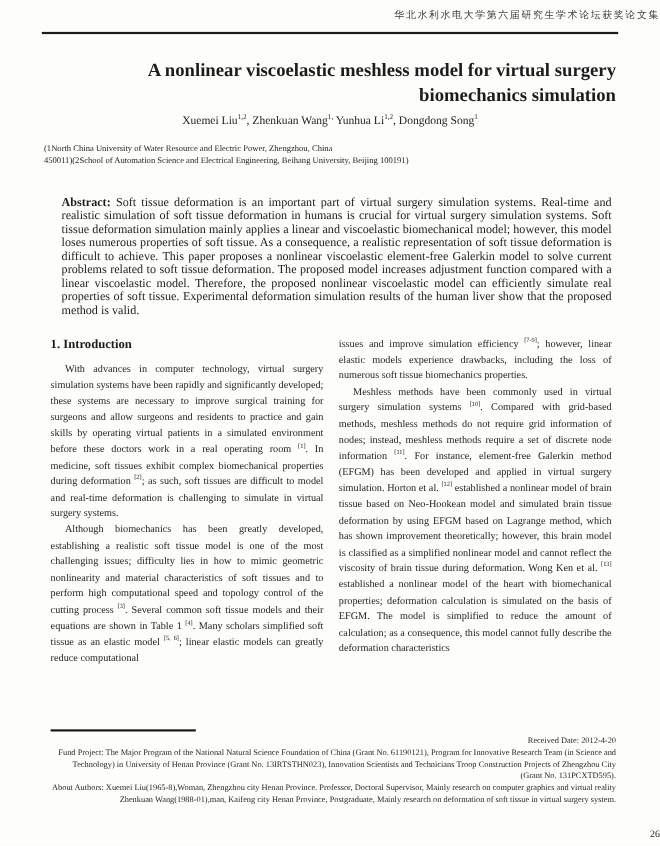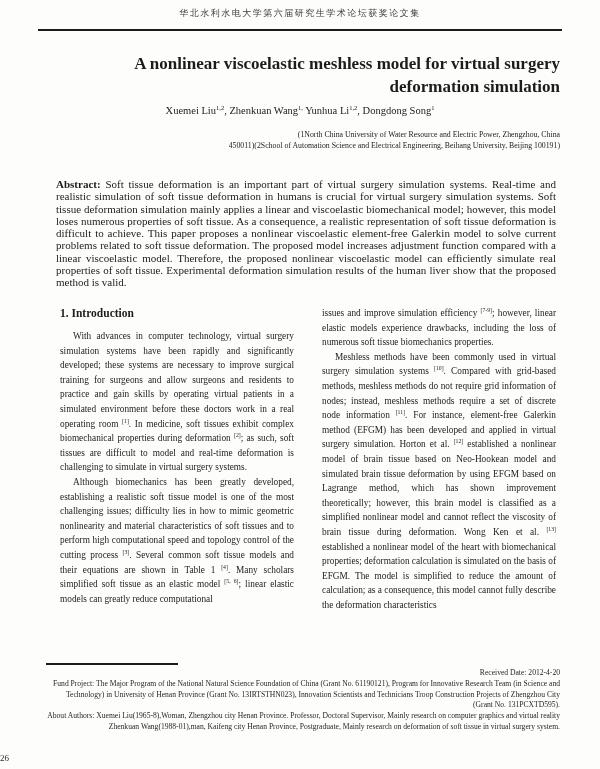--- a/index.html
+++ b/index.html
@@ -7,83 +7,83 @@
     position:relative;
     width:600px;height:769px;
     margin:0 auto;
     background:#fdfdfc;
     font-family:"Liberation Serif","DejaVu Serif",serif;
     color:#1c1c1c;
     overflow:hidden;
   }
   .head-cn{
     position:absolute;top:7px;left:0;right:0;
-    text-align:center;
+    text-align:right;
     font-size:9px;letter-spacing:1.5px;color:#3c3c3c;
     font-family:"DejaVu Sans","Liberation Sans",sans-serif;
   }
   .head-rule{
     position:absolute;top:29px;left:38px;right:38px;
     height:2px;background:#1b1b1b;
   }
   .title{
     position:absolute;top:52px;left:40px;right:40px;
     text-align:right;
     font-size:17px;font-weight:bold;line-height:23px;
     margin:0;
   }
   .authors{
     position:absolute;top:105px;left:40px;right:40px;
     text-align:center;font-size:10.5px;
   }
   .affil{
     position:absolute;top:130px;left:40px;right:40px;
-    text-align:right;font-size:7.8px;line-height:10.5px;color:#222;
+    text-align:left;font-size:7.8px;line-height:10.5px;color:#222;
   }
   .abstract-block{
     position:absolute;top:178px;left:56px;right:44px;
     font-size:11px;line-height:12.3px;
     text-align:justify;
   }
   .abstract-block p{margin:0;}
   .columns{
     position:absolute;top:306px;left:46px;right:44px;
     display:flex;gap:14px;
   }
-  .col{width:248px;font-size:9.3px;line-height:14.6px;text-align:justify;margin-left:14px;}
+  .col{width:248px;font-size:9.3px;line-height:14.6px;text-align:justify;}
   .col h2{
     font-size:11.5px;font-weight:bold;margin:0 0 8px 0;line-height:15px;
     text-align:left;
   }
   .col p{margin:0;}
   .col p.indent{text-indent:13px;}
   sup{font-size:0.62em;vertical-align:super;line-height:0;}
   .foot-rule{
     position:absolute;top:663px;left:46px;width:132px;height:1.5px;background:#1b1b1b;
   }
   .footnotes{
     position:absolute;top:668px;left:46px;right:40px;
     font-size:7.6px;line-height:10.8px;text-align:right;color:#1f1f1f;
   }
   .footnotes p{margin:0;}
   .pageno{
     position:absolute;top:753px;left:0;right:0;
-    text-align:left;font-size:9px;color:#2a2a2a;
+    text-align:right;font-size:9px;color:#2a2a2a;
   }
   b.lbl{font-weight:bold;}
 </style>
 </head>
 <body>
 
 <div class="page">
 
   <div class="head-cn">华北水利水电大学第六届研究生学术论坛获奖论文集</div>
   <div class="head-rule"></div>
 
-  <h1 class="title"><span>A nonlinear viscoelastic meshless model for virtual surgery</span><br><span>deformation simulation</span></h1>
+  <h1 class="title"><span>A nonlinear viscoelastic meshless model for virtual surgery</span><br><span>biomechanics simulation</span></h1>
 
   <div class="authors">Xuemei Liu<sup>1,2</sup>, Zhenkuan Wang<sup>1,</sup> Yunhua Li<sup>1,2</sup>, Dongdong Song<sup>1</sup></div>
 
   <div class="affil">
     <span>(1North China University of Water Resource and Electric Power, Zhengzhou, China</span><br>
     <span>450011)(2School of Automation Science and Electrical Engineering, Beihang University, Beijing 100191)</span>
   </div>
 
   <div class="abstract-block">
     <p><b class="lbl">Abstract:</b> <span>Soft tissue deformation is an important part of virtual surgery simulation systems. Real-time and realistic simulation of soft tissue deformation in humans is crucial for virtual surgery simulation systems. Soft tissue deformation simulation mainly applies a linear and viscoelastic biomechanical model; however, this model loses numerous properties of soft tissue. As a consequence, a realistic representation of soft tissue deformation is difficult to achieve. This paper proposes a nonlinear viscoelastic element-free Galerkin model to solve current problems related to soft tissue deformation. The proposed model increases adjustment function compared with a linear viscoelastic model. Therefore, the proposed nonlinear viscoelastic model can efficiently simulate real properties of soft tissue. Experimental deformation simulation results of the human liver show that the proposed method is valid.</span></p>

